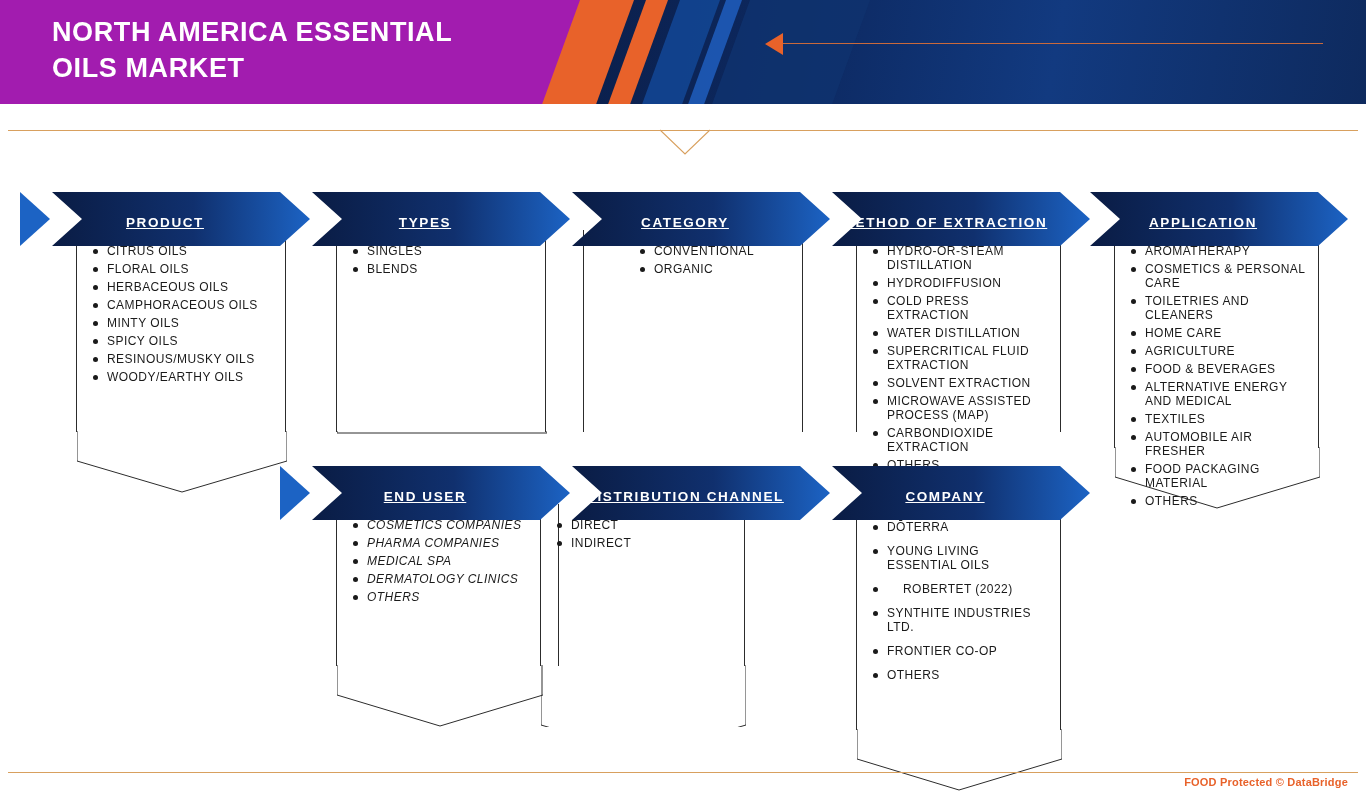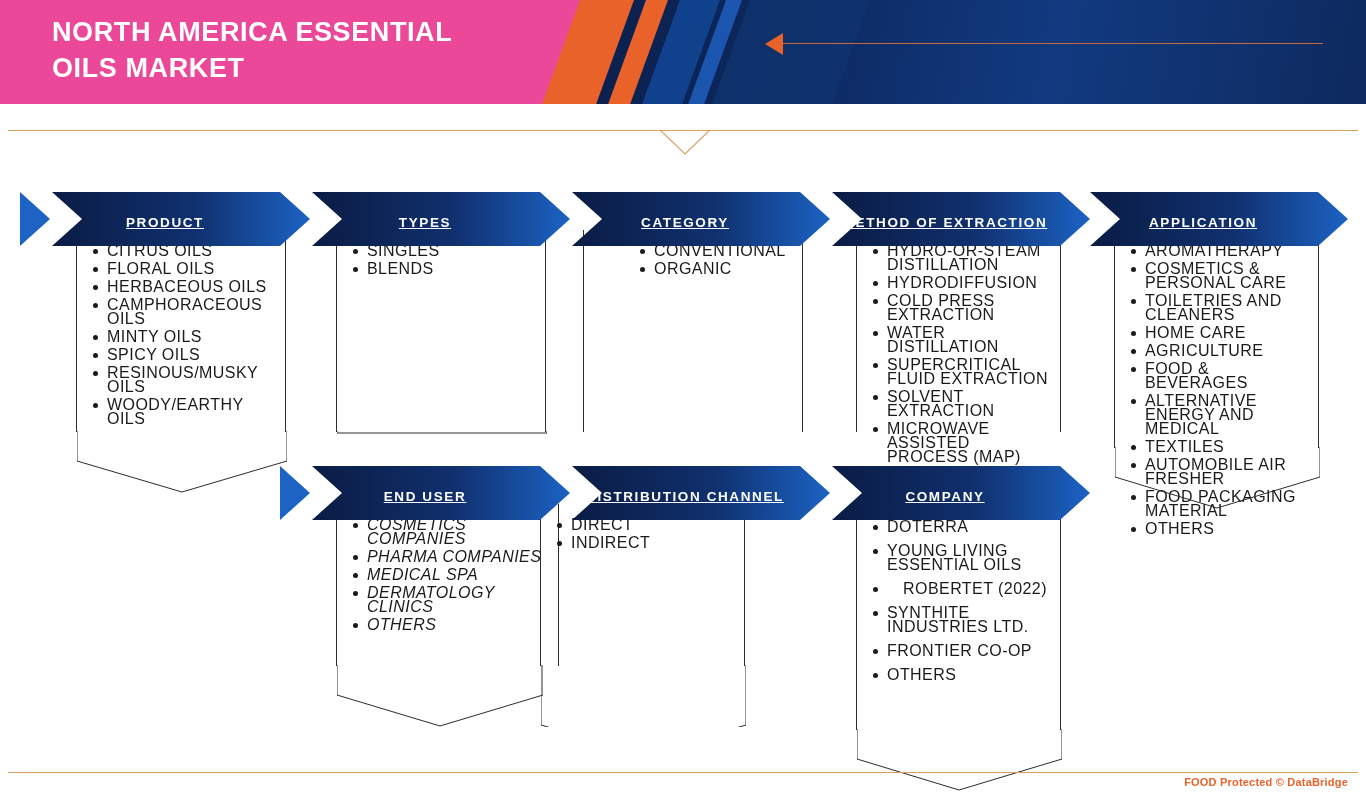--- a/index.html
+++ b/index.html
@@ -14,21 +14,21 @@
     position: relative;
     overflow: hidden;
   }
 
   
   .header {
     position: absolute;
     left: 0; top: 0;
     width: 1366px;
     height: 104px;
-    background: #ec4899;
+    background: #a21caf;
     overflow: hidden;
   }
   .header-bg-right {
     position: absolute;
     right: 0; top: 0;
     width: 780px; height: 104px;
     background: linear-gradient(100deg, #0b1f4b 0%, #0d2a63 30%, #123a80 60%, #0e2a5e 100%);
   }
   .hdr-stripe {
     position: absolute;
@@ -115,21 +115,21 @@
     border-right: 1px solid #2c2c2c;
     box-sizing: border-box;
   }
   .body-box ul {
     list-style: none;
     margin: 0;
     padding: 14px 10px 0 30px;
   }
   .body-box li {
     position: relative;
-    font-size: 16px;
+    font-size: 12px;
     letter-spacing: .45px;
     color: #1a1a1a;
     text-transform: uppercase;
     line-height: 14px;
     margin-bottom: 4px;
   }
   .body-box li::before {
     content: "";
     position: absolute;
     left: -14px; top: 4.5px;

